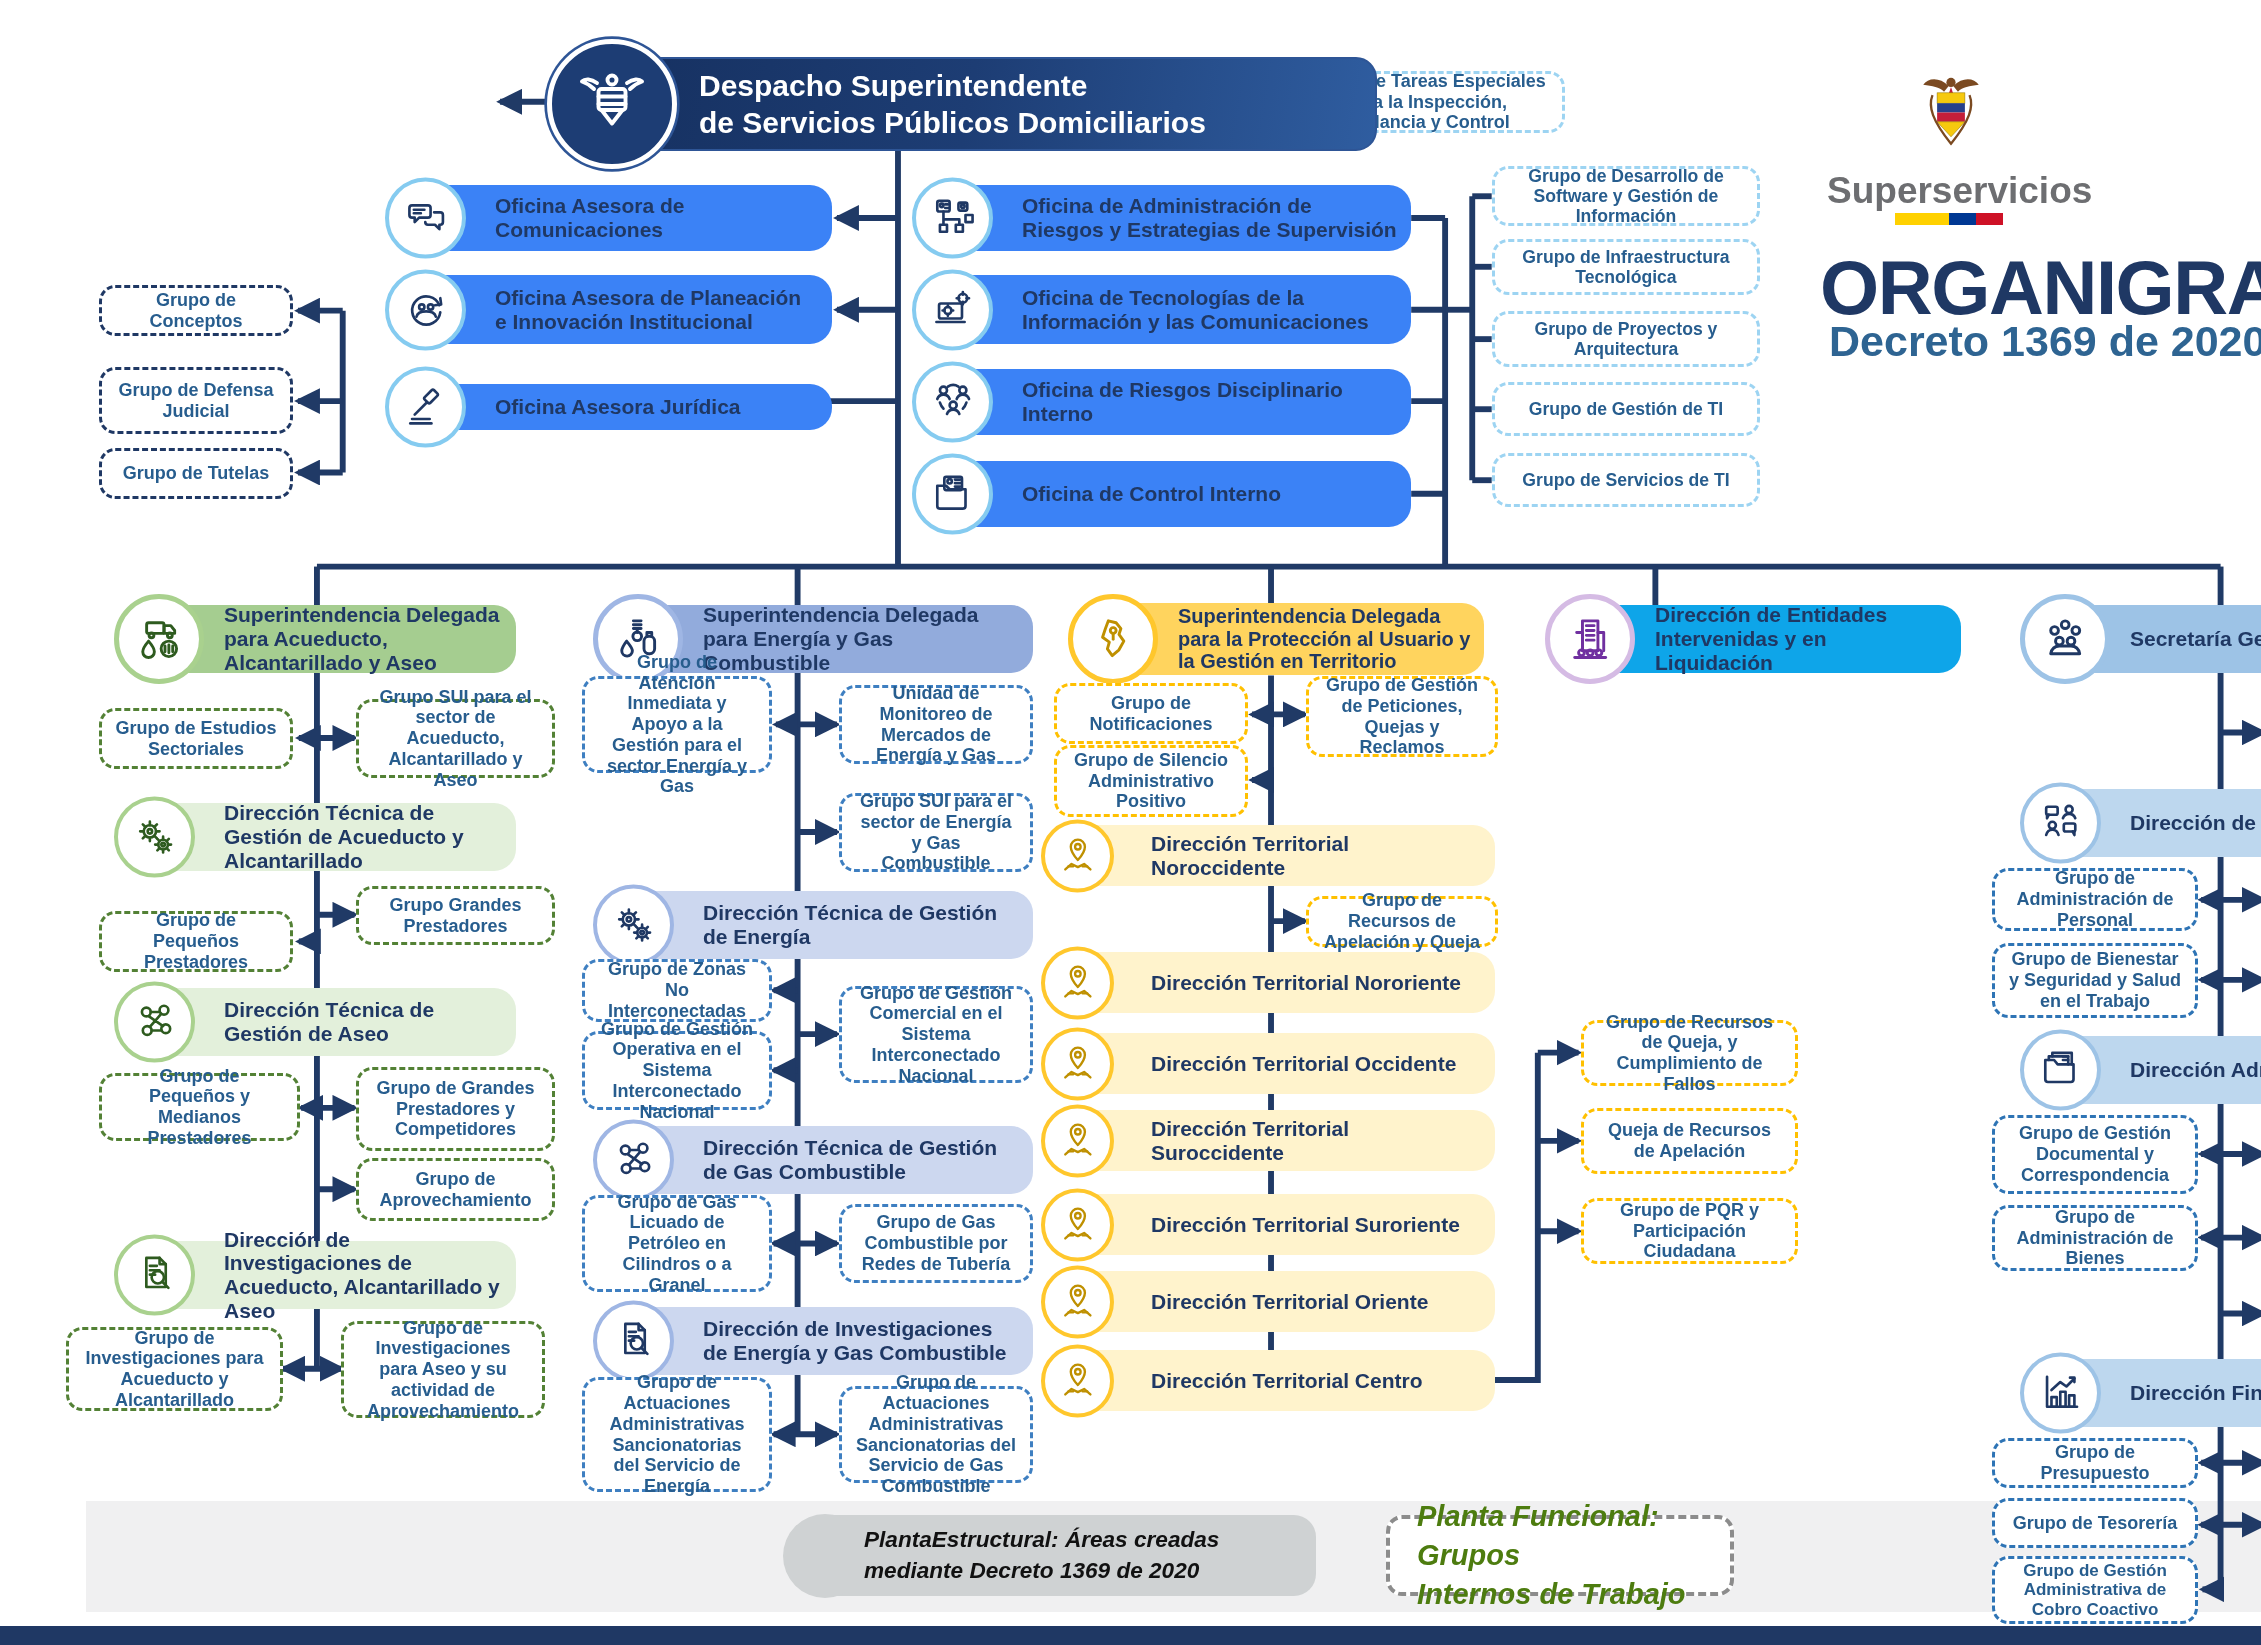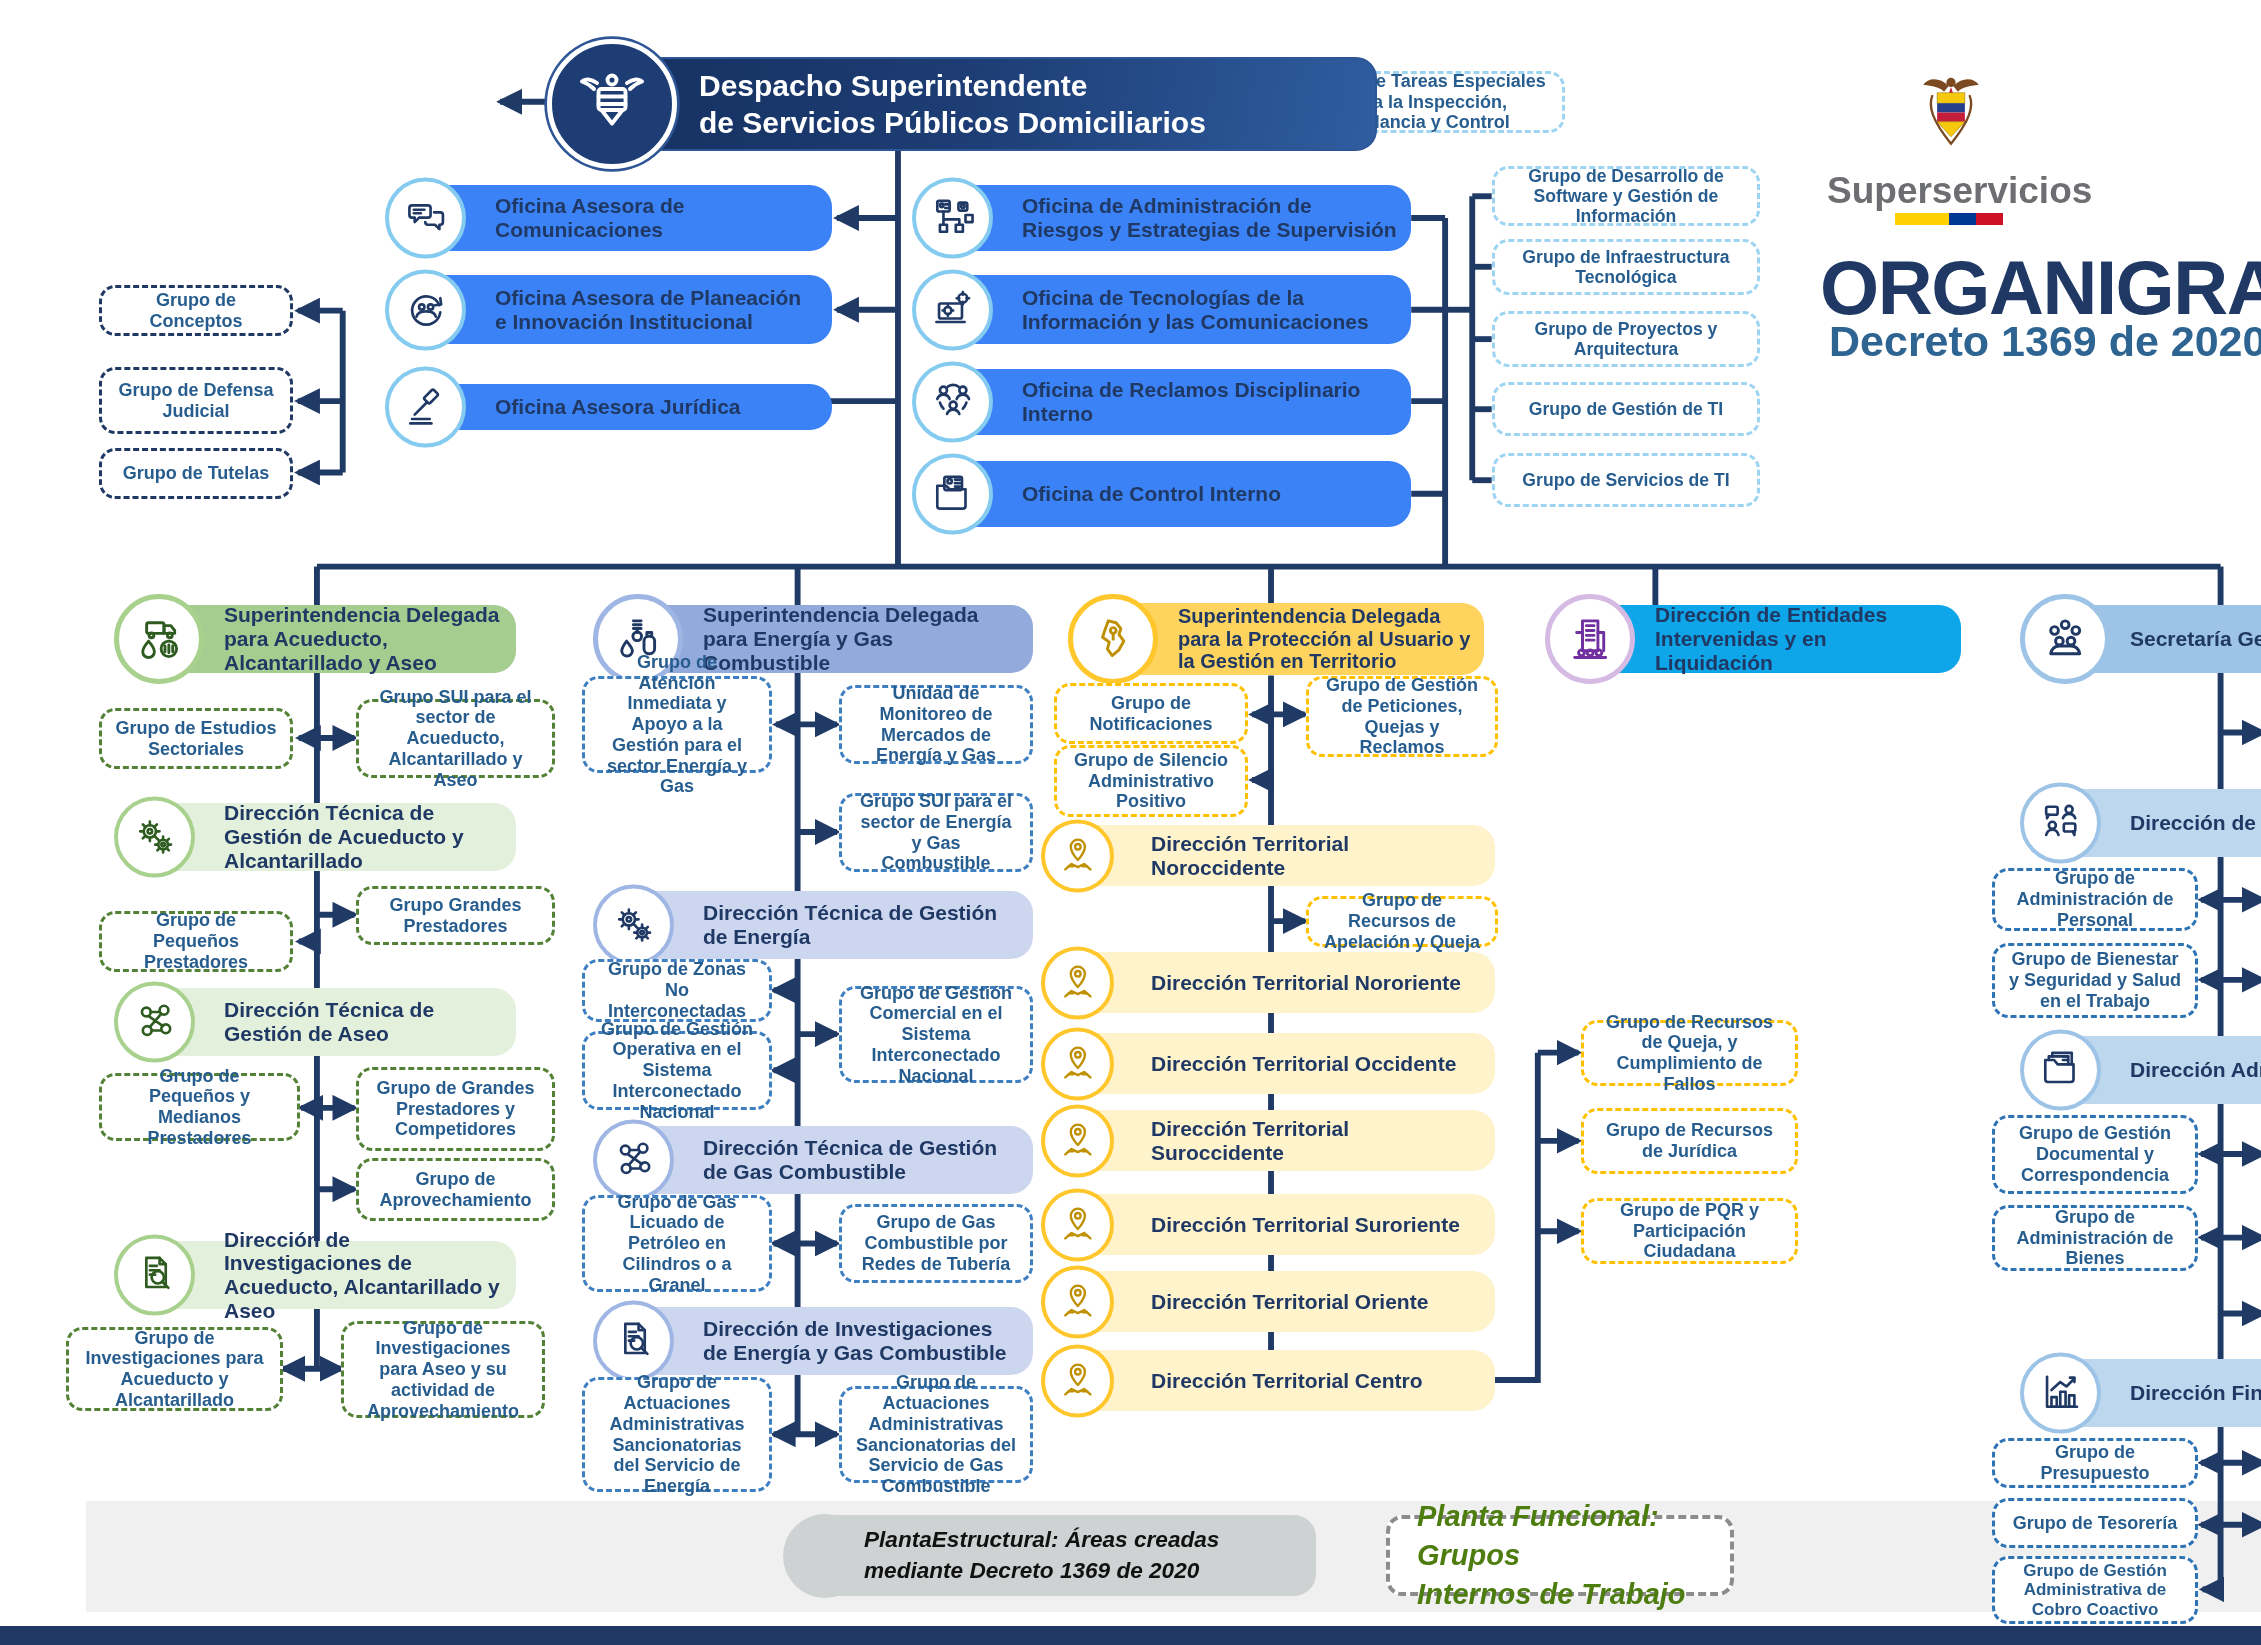--- a/index.html
+++ b/index.html
@@ -345,21 +345,21 @@
         </svg>
       </span>
     <span class="lbl">Oficina de Tecnologías de la Información y las Comunicaciones</span>
   </div>
   <div class="box pill f-sky" style="left:925px;top:369px;width:486px;height:66px;">
     <span class="badge b175" style="color:#1F3864;border-color:#85CBF0;">
         <svg viewBox="0 0 91.625 91.625" width="41" height="41">
           <use href="#i-tripeople"></use>
         </svg>
       </span>
-    <span class="lbl">Oficina de Reclamos Disciplinario Interno</span>
+    <span class="lbl">Oficina de Riesgos Disciplinario Interno</span>
   </div>
   <div class="box pill f-sky" style="left:925px;top:461px;width:486px;height:66px;">
     <span class="badge b175" style="color:#1F3864;border-color:#85CBF0;">
         <svg viewBox="0 0 91.625 91.625" width="41" height="41">
           <use href="#i-folderperson"></use>
         </svg>
       </span>
     <span class="lbl">Oficina de Control Interno</span>
   </div>
 
@@ -599,21 +599,21 @@
           <use href="#i-pin"></use>
         </svg>
       </span>
     <span class="lbl">Dirección Territorial Centro</span>
   </div>
 
   <div class="box db d-gold" style="left:1581px;top:1020px;width:217px;height:66px;">
     <span>Grupo de Recursos de Queja, y Cumplimiento de Fallos</span>
   </div>
   <div class="box db d-gold" style="left:1581px;top:1108px;width:217px;height:66px;">
-    <span>Grupo de Recursos de Jurídica</span>
+    <span>Queja de Recursos de Apelación</span>
   </div>
   <div class="box db d-gold" style="left:1581px;top:1198px;width:217px;height:66px;">
     <span>Grupo de PQR y Participación Ciudadana</span>
   </div>
 
   <div class="box hdr f-lav" style="left:1558px;top:605px;width:403px;height:68px;">
     <span class="badge b200" style="color:#7030A0;border-color:#D5BBE4;">
         <svg viewBox="0 0 103.234 103.234" width="47" height="47">
           <use href="#i-building"></use>
         </svg>

